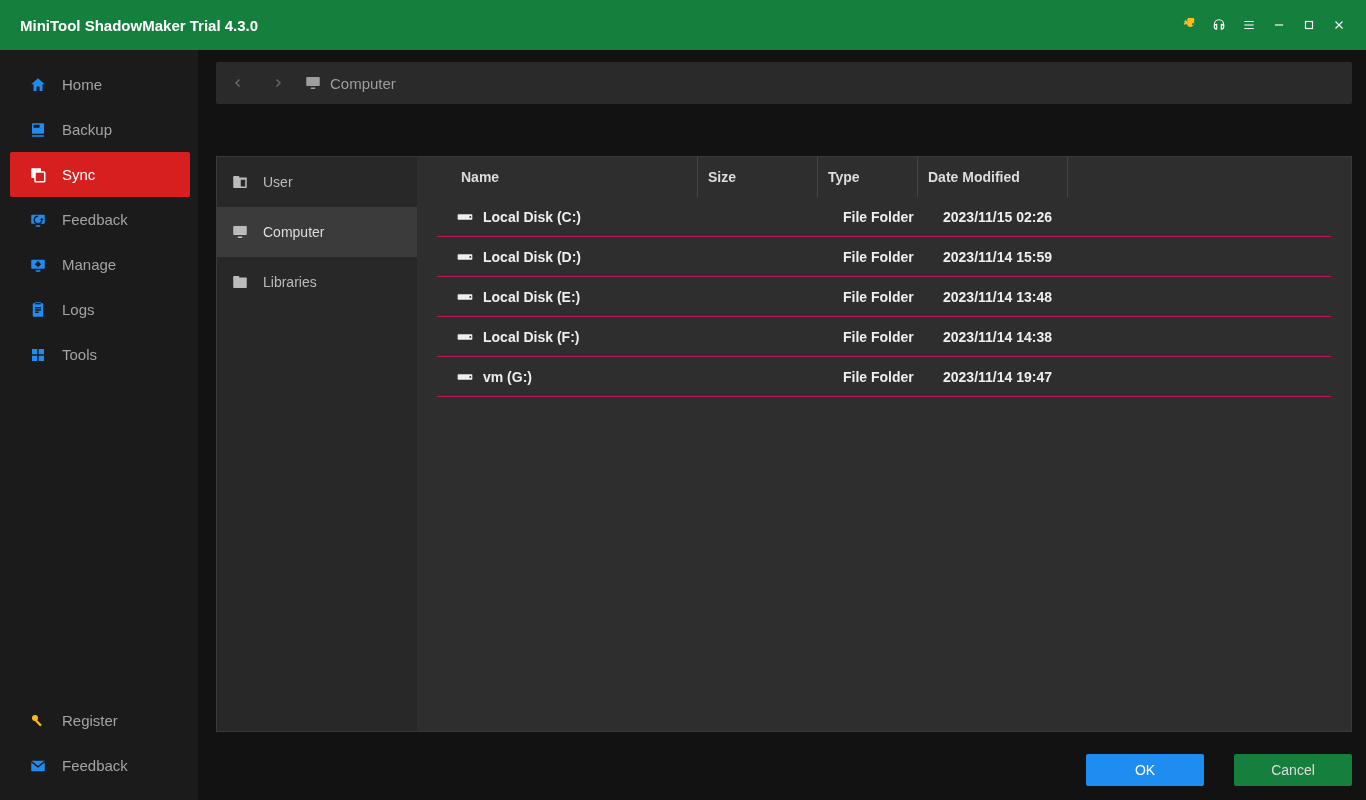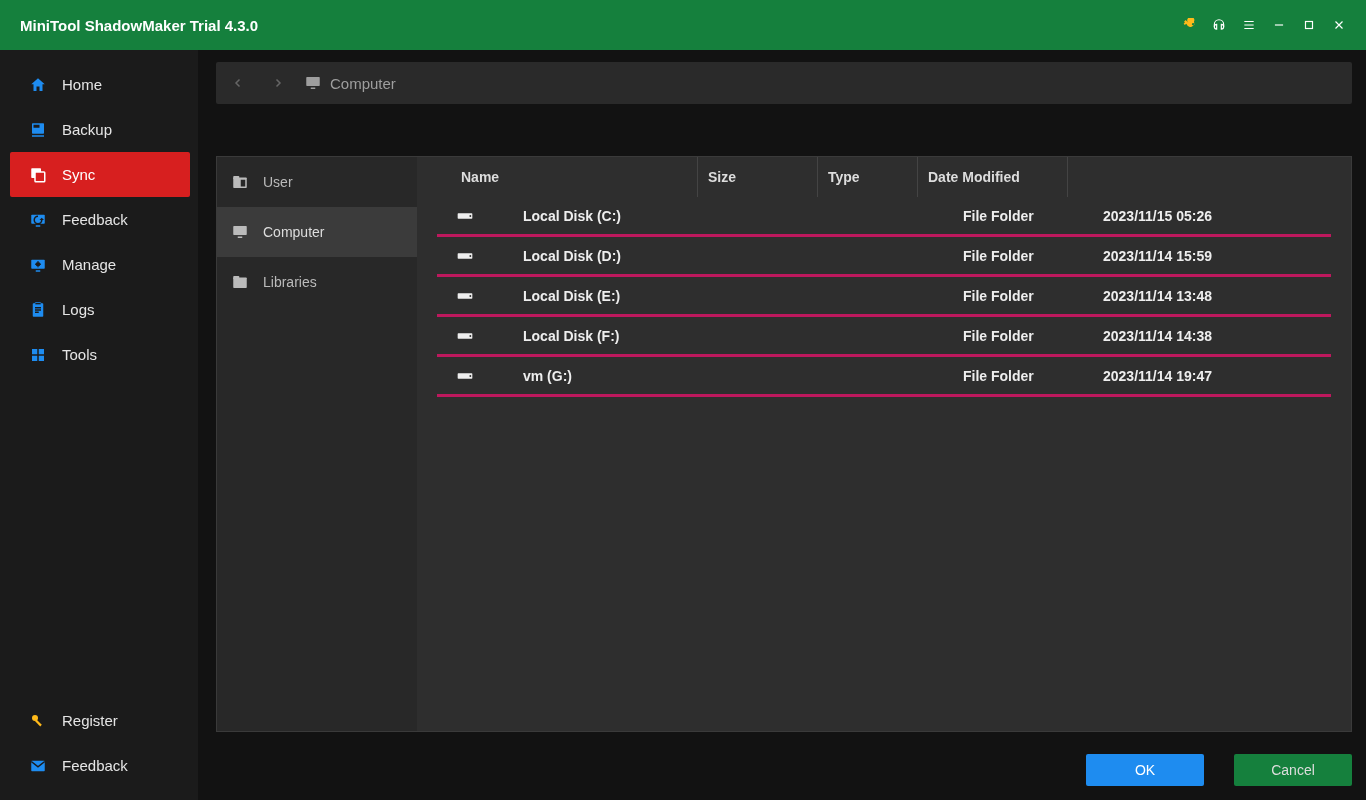--- a/index.html
+++ b/index.html
@@ -30,21 +30,21 @@
   .body { flex:1; display:flex; min-height:0; }
   .sidebar {
     width:198px; background:#1b1b1b;
     display:flex; flex-direction:column; justify-content:space-between;
     padding:12px 0;
   }
   .nav-list, .nav-bottom { display:flex; flex-direction:column; }
   .nav-item {
     display:flex; align-items:center; gap:14px;
     height:45px; padding:0 20px 0 18px; margin:0 8px 0 10px;
-    color:#e5e5e5; cursor:pointer; border-radius:2px;
+    color:#a3a3a3; cursor:pointer; border-radius:2px;
     font-size:15px;
   }
   .nav-item.active { background:#d71f1f; color:#fff; }
   .nav-item .ico { width:20px; height:20px; display:flex; align-items:center; justify-content:center; }
   .nav-item .ico svg { width:18px; height:18px; }
 
   .nav-bottom .nav-item { margin-left:10px; }
 
   
   .main {
@@ -91,23 +91,22 @@
   }
   .col { padding:0 10px; display:flex; align-items:center; height:100%; }
   .col.name { width:280px; padding-left:44px; }
   .col.size { width:120px; border-left:1px solid #444;}
   .col.type { width:100px; border-left:1px solid #444;}
   .col.date { flex:0 0 150px; border-left:1px solid #444;}
   .head-end { border-left:1px solid #444; flex:1;}
   .filelist { flex:1; overflow:auto; padding:0 20px; }
   .filerow {
     display:flex; align-items:center; height:40px;
-    border-bottom:3px solid #be185d; color:#eee; font-size:14px;
+    border-bottom:1px solid #be185d; color:#eee; font-size:14px;
     cursor:pointer;
-    gap:40px;
   }
   .r-icon { width:24px; display:flex; justify-content:center; margin:0 6px 0 16px;}
   .r-icon svg { width:16px; height:12px; }
   .r-name { width:238px; }
   .r-size { width:122px; }
   .r-type { width:100px; }
   .r-date { flex:1; }
 
   
   .btn-row {
@@ -342,21 +341,21 @@
               <div class="filerow">
                 <span class="r-icon">
                   <svg viewBox="0 0 24 12" fill="#eee">
                     <rect x="1" y="2" width="22" height="8" rx="1"></rect>
                     <circle cx="20" cy="6" r="1.4" fill="#2e2e2e"></circle>
                   </svg>
                 </span>
                 <span class="r-name">Local Disk (C:)</span>
                 <span class="r-size"></span>
                 <span class="r-type">File Folder</span>
-                <span class="r-date">2023/11/15 05:26</span>
+                <span class="r-date">2023/11/15 02:26</span>
               </div>
               <div class="filerow">
                 <span class="r-icon">
                   <svg viewBox="0 0 24 12" fill="#eee">
                     <rect x="1" y="2" width="22" height="8" rx="1"></rect>
                     <circle cx="20" cy="6" r="1.4" fill="#2e2e2e"></circle>
                   </svg>
                 </span>
                 <span class="r-name">Local Disk (D:)</span>
                 <span class="r-size"></span>

